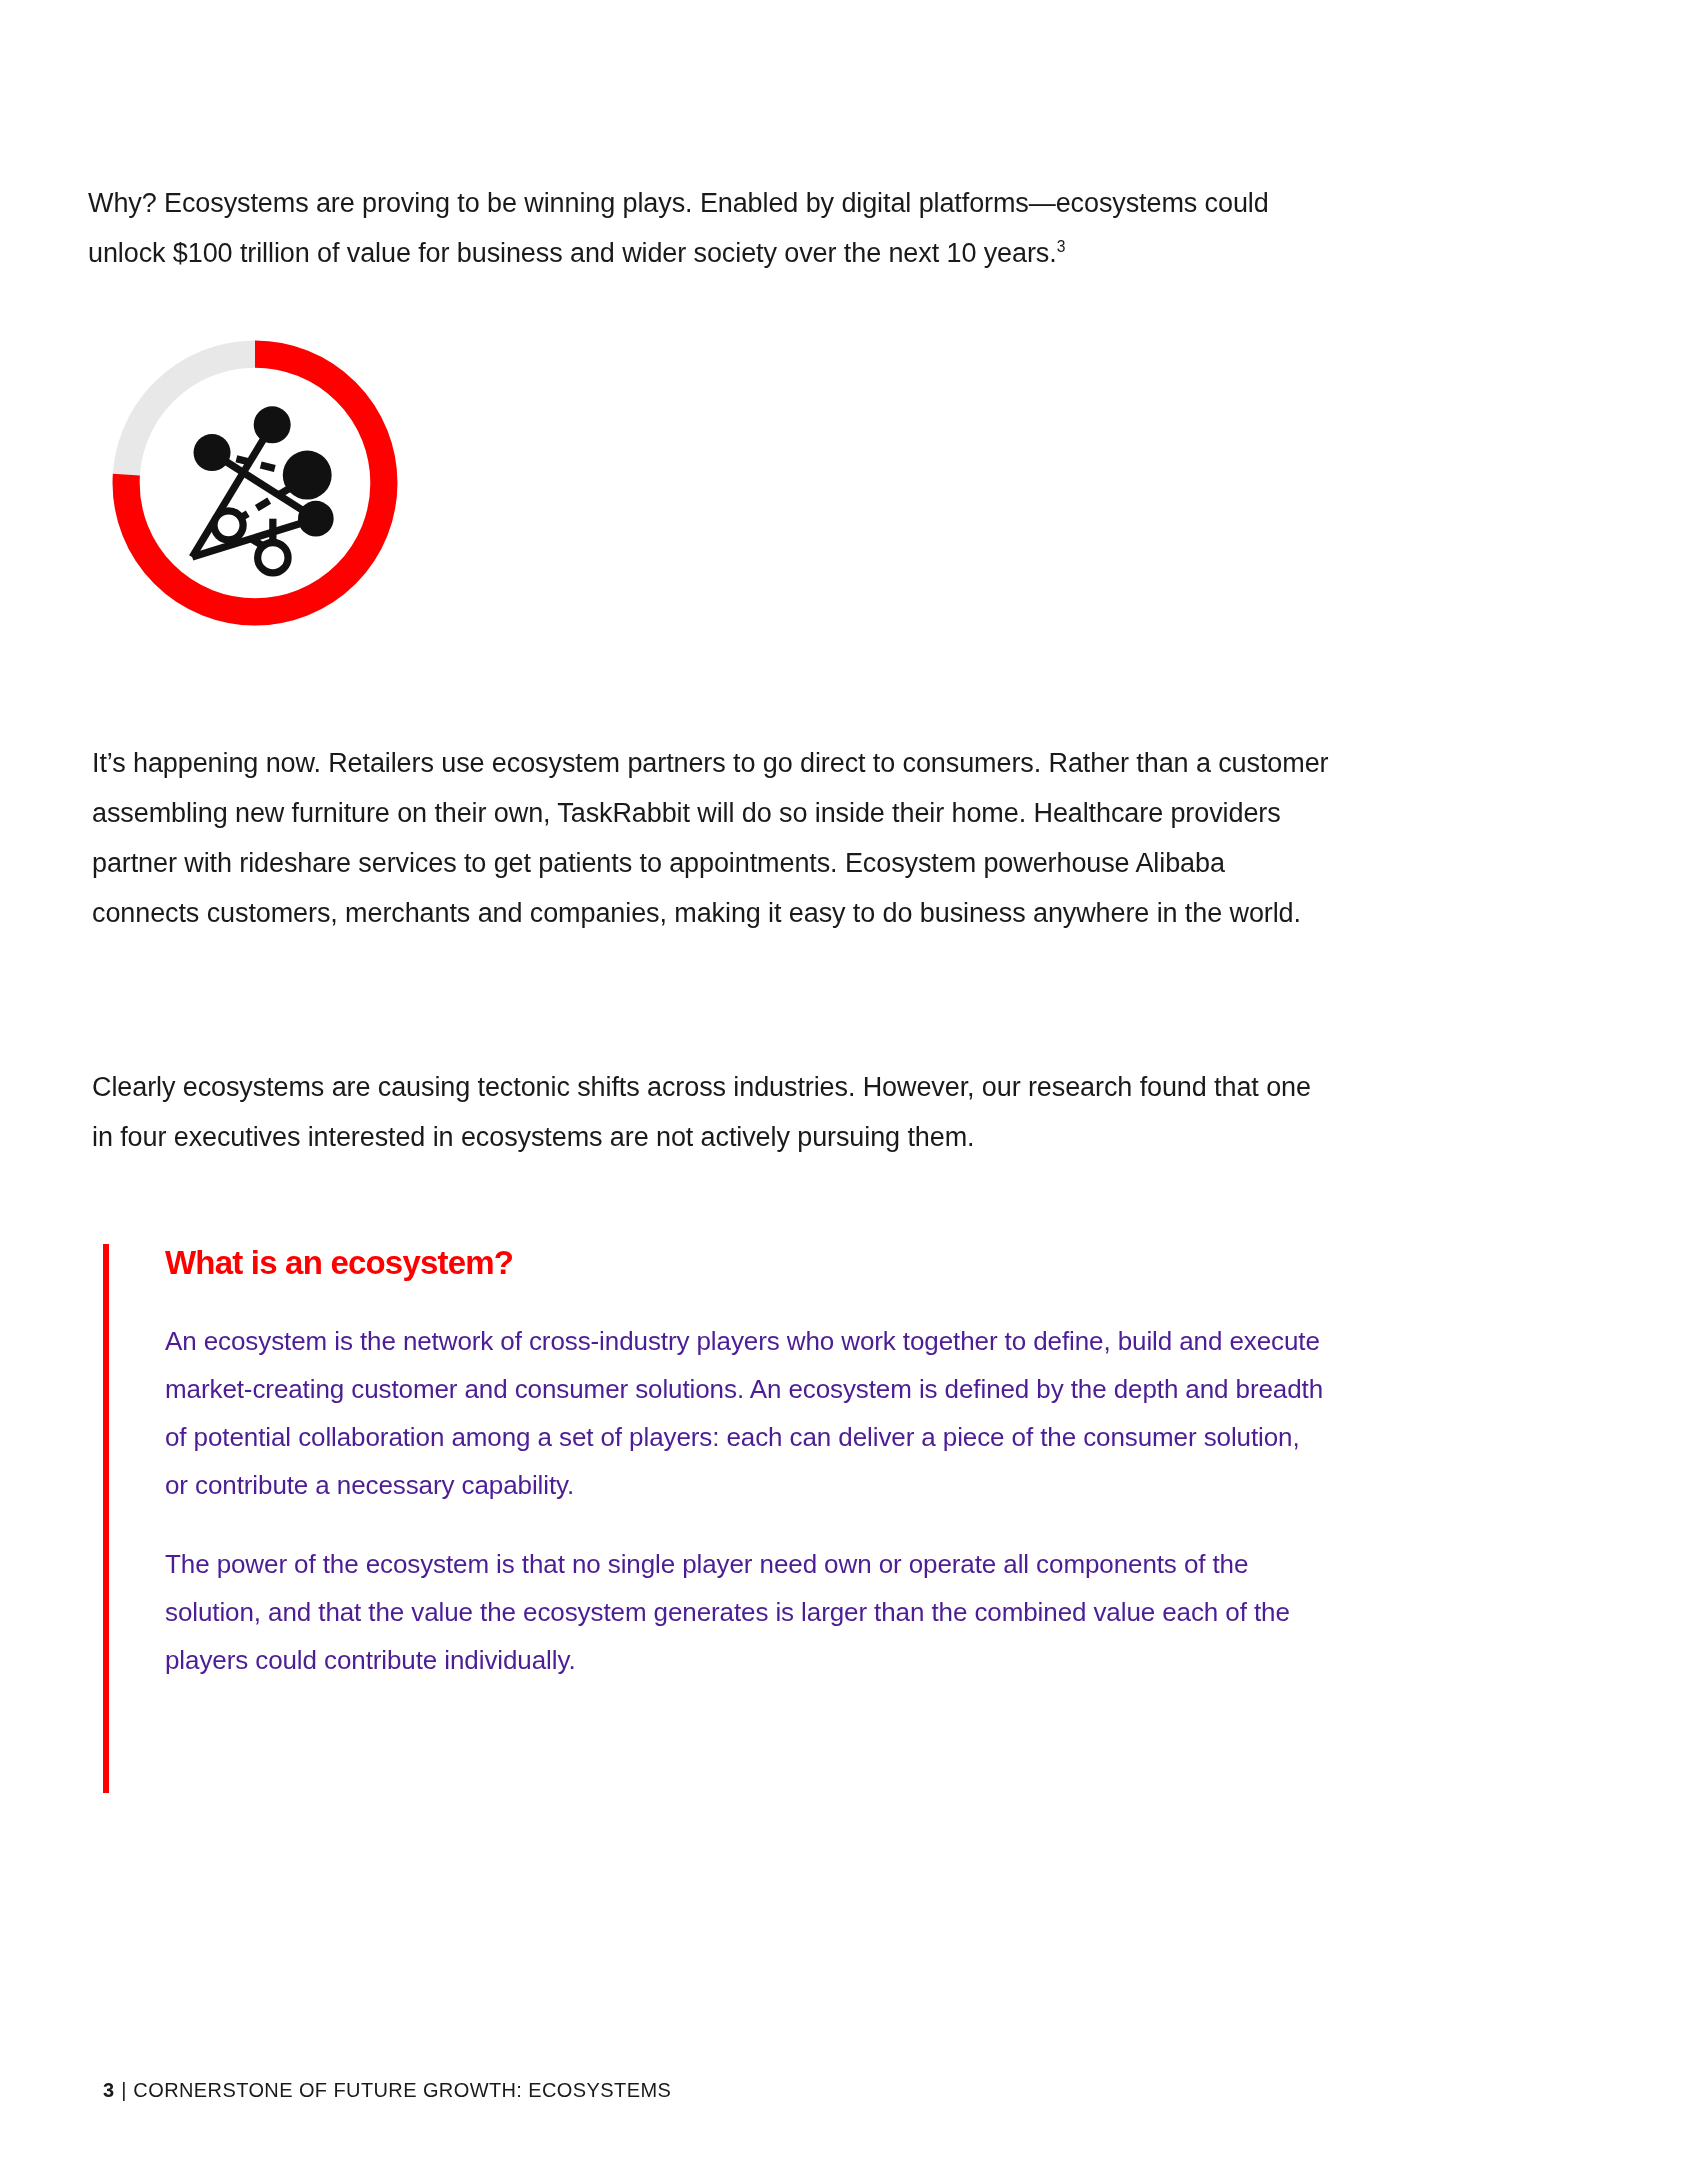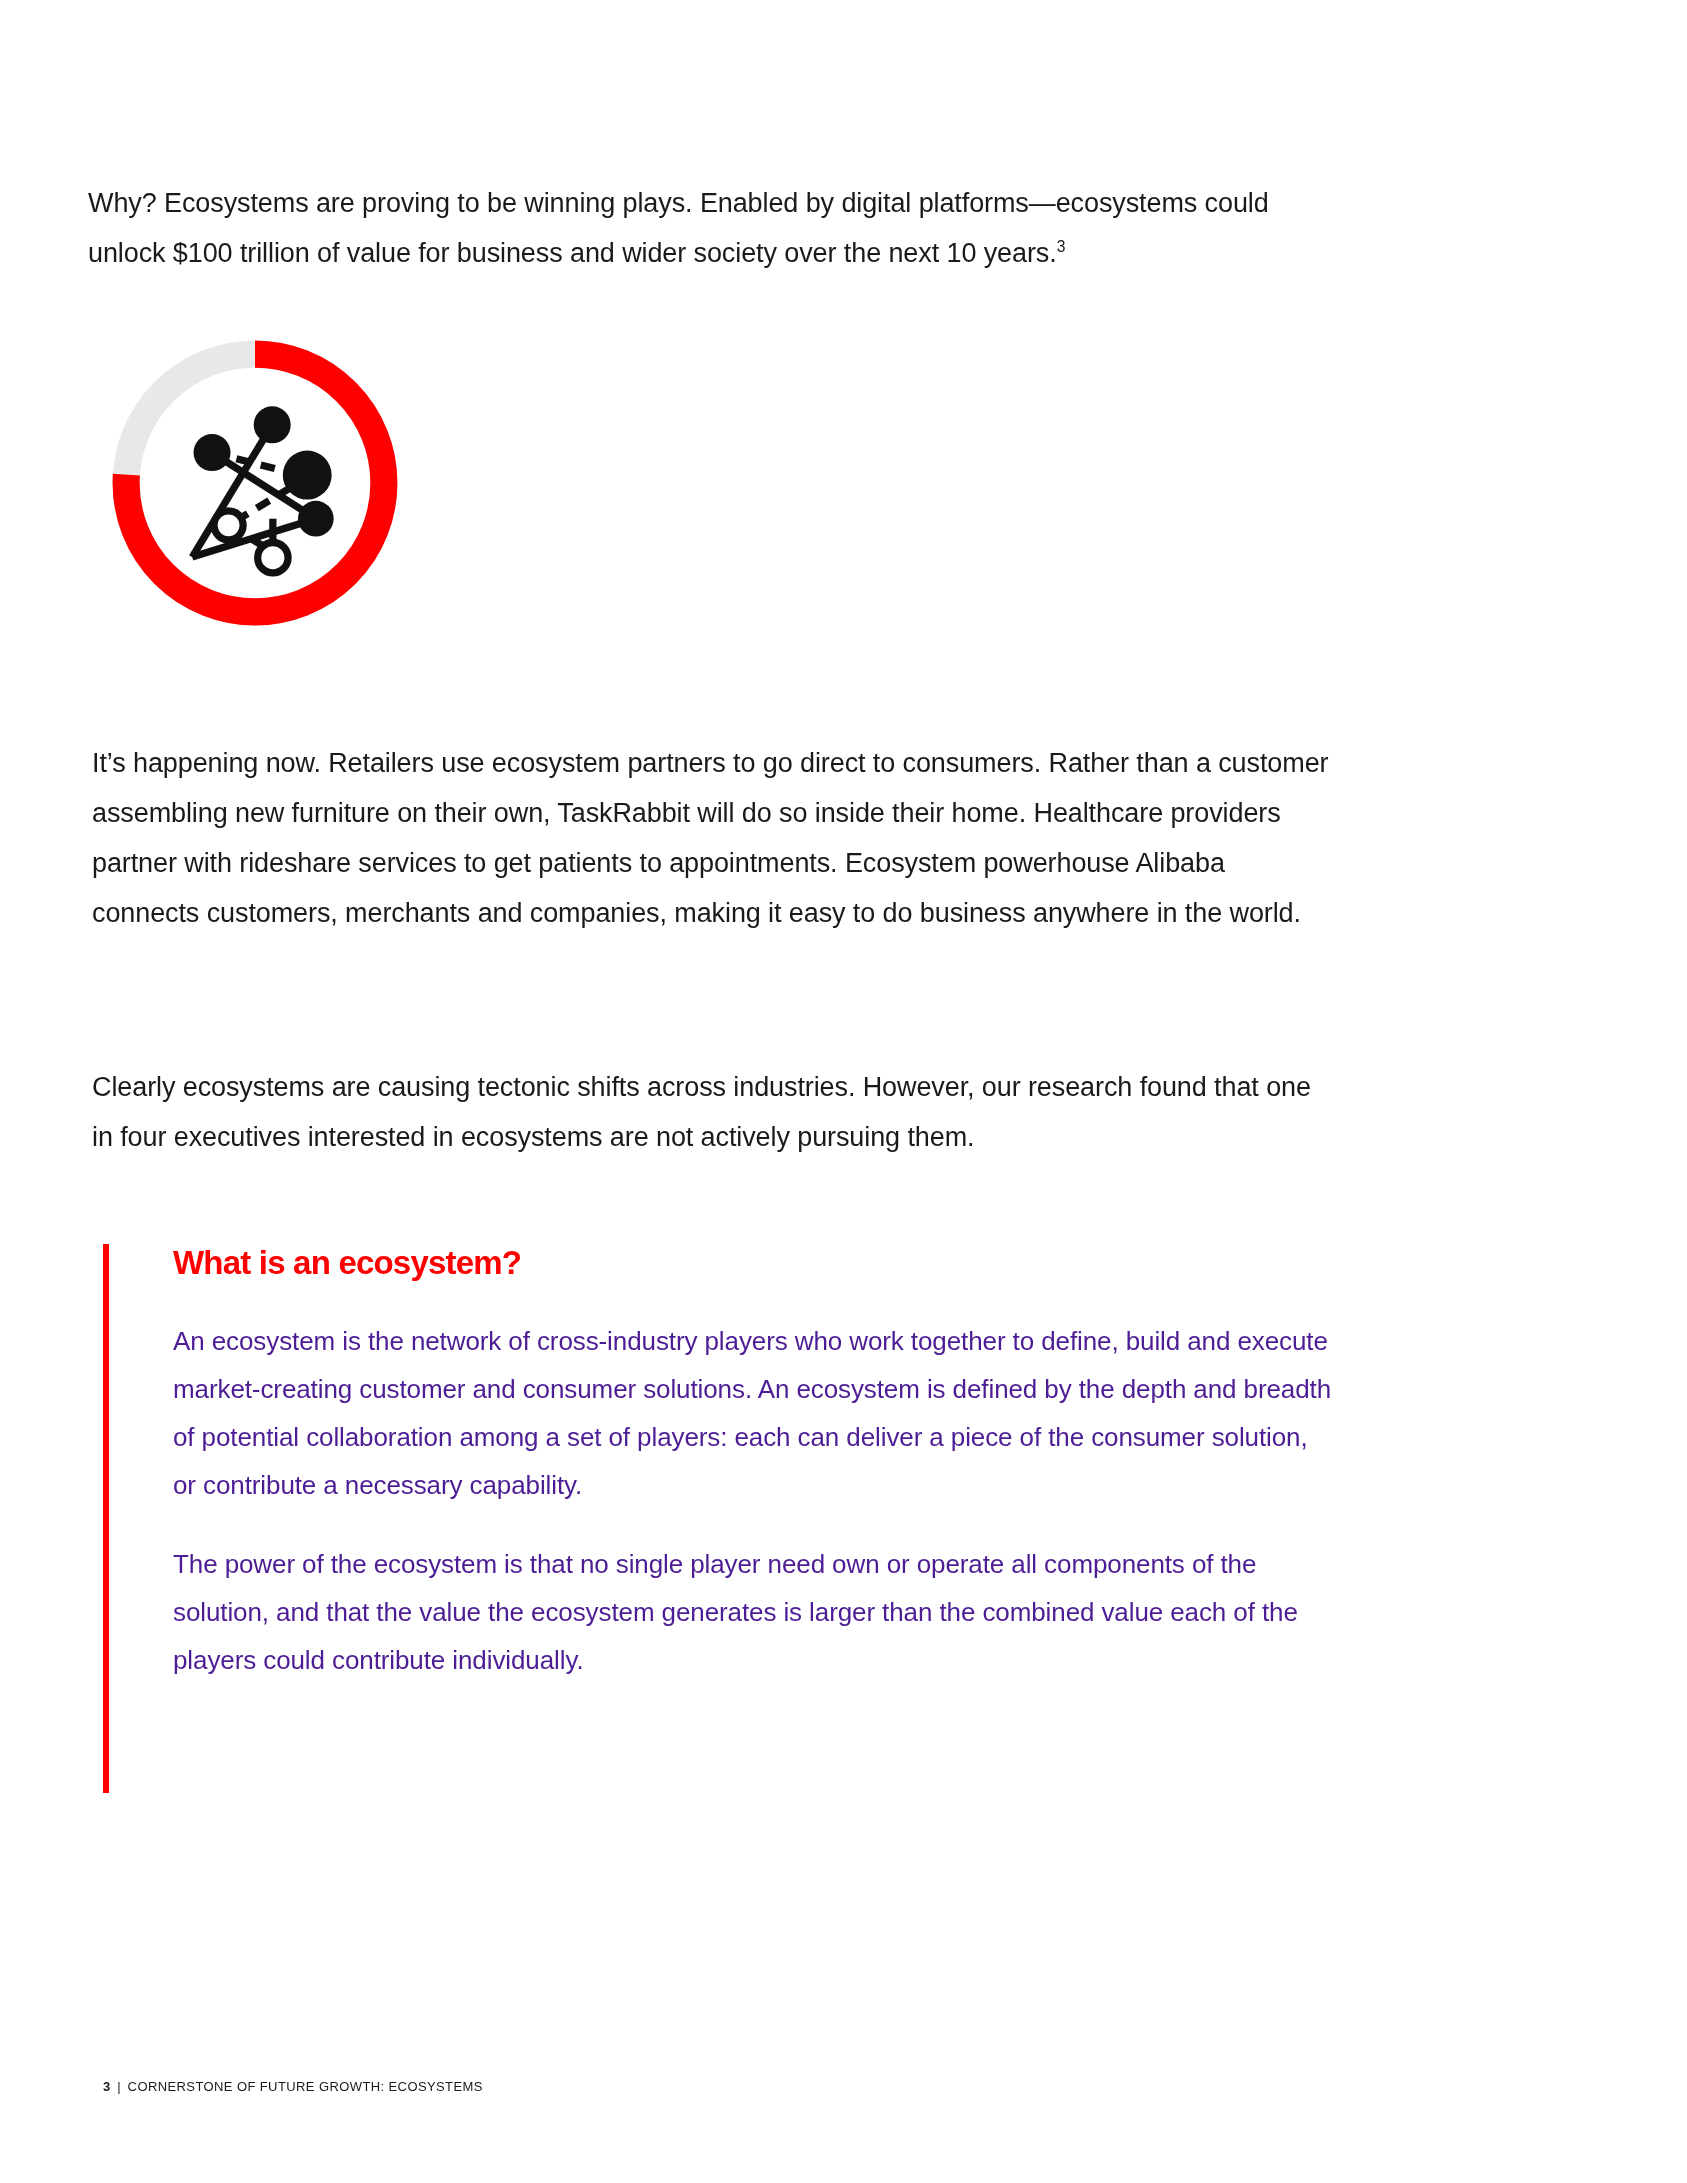--- a/index.html
+++ b/index.html
@@ -108,21 +108,20 @@
     top: 0px;
     width: 6px;
     height: 549px;
     background: #ff0000;
   }
   .callout-inner {
     position: absolute;
     left: 62px;
     top: 0px;
     width: 1164px;
-    margin-left: 8px;
   }
   .callout-title {
     font-size: 33px;
     font-weight: 700;
     color: #ff0000;
     line-height: 37px;
     letter-spacing: -0.8px;
     margin: 0;
   }
   .callout-para {
@@ -133,21 +132,21 @@
     margin: 0;
   }
   .callout-para.cp1 { margin-top: 36px; }
   .callout-para.cp2 { margin-top: 31px; }
 
   
   .footer {
     position: absolute;
     left: 103px;
     top: 2079px;
-    font-size: 13px;
+    font-size: 20px;
     letter-spacing: 0.4px;
     color: #1a1a1a;
     white-space: nowrap;
   }
   .footer .pg {
     font-weight: 700;
   }
   .footer .sep {
     margin: 0 6.6px;
     font-weight: 400;

